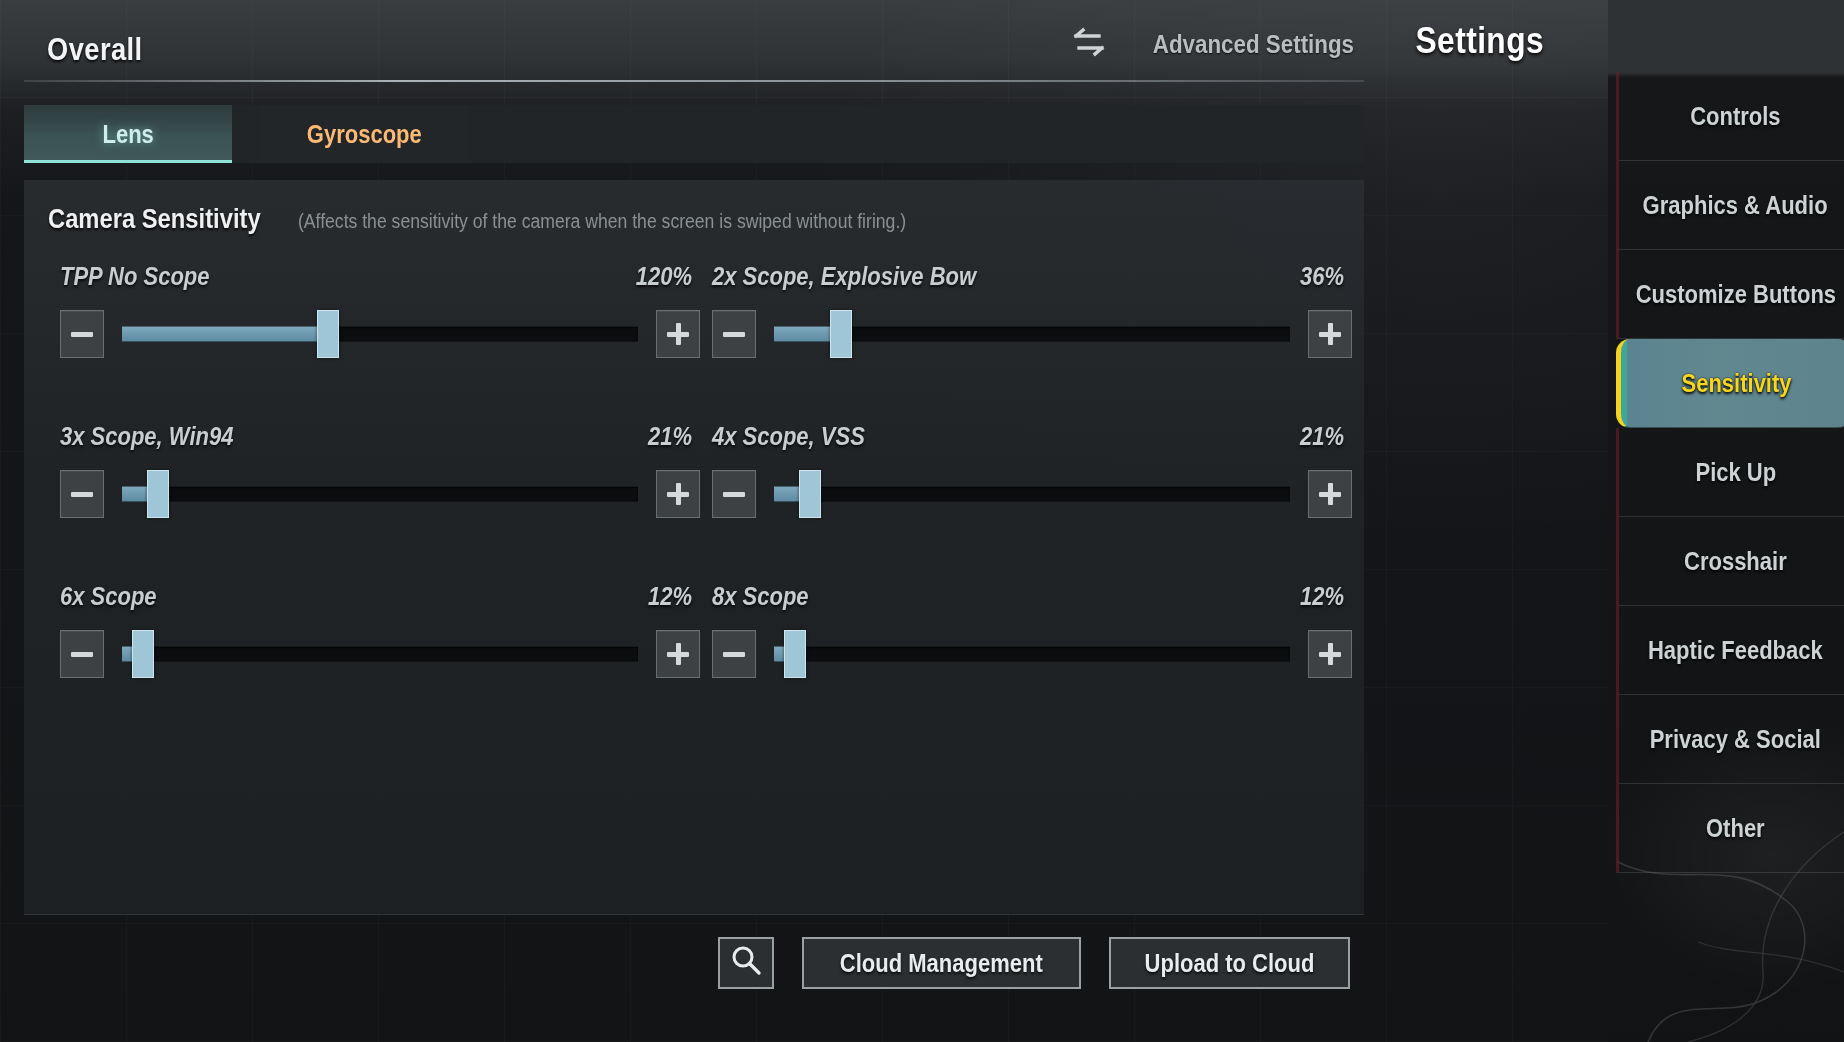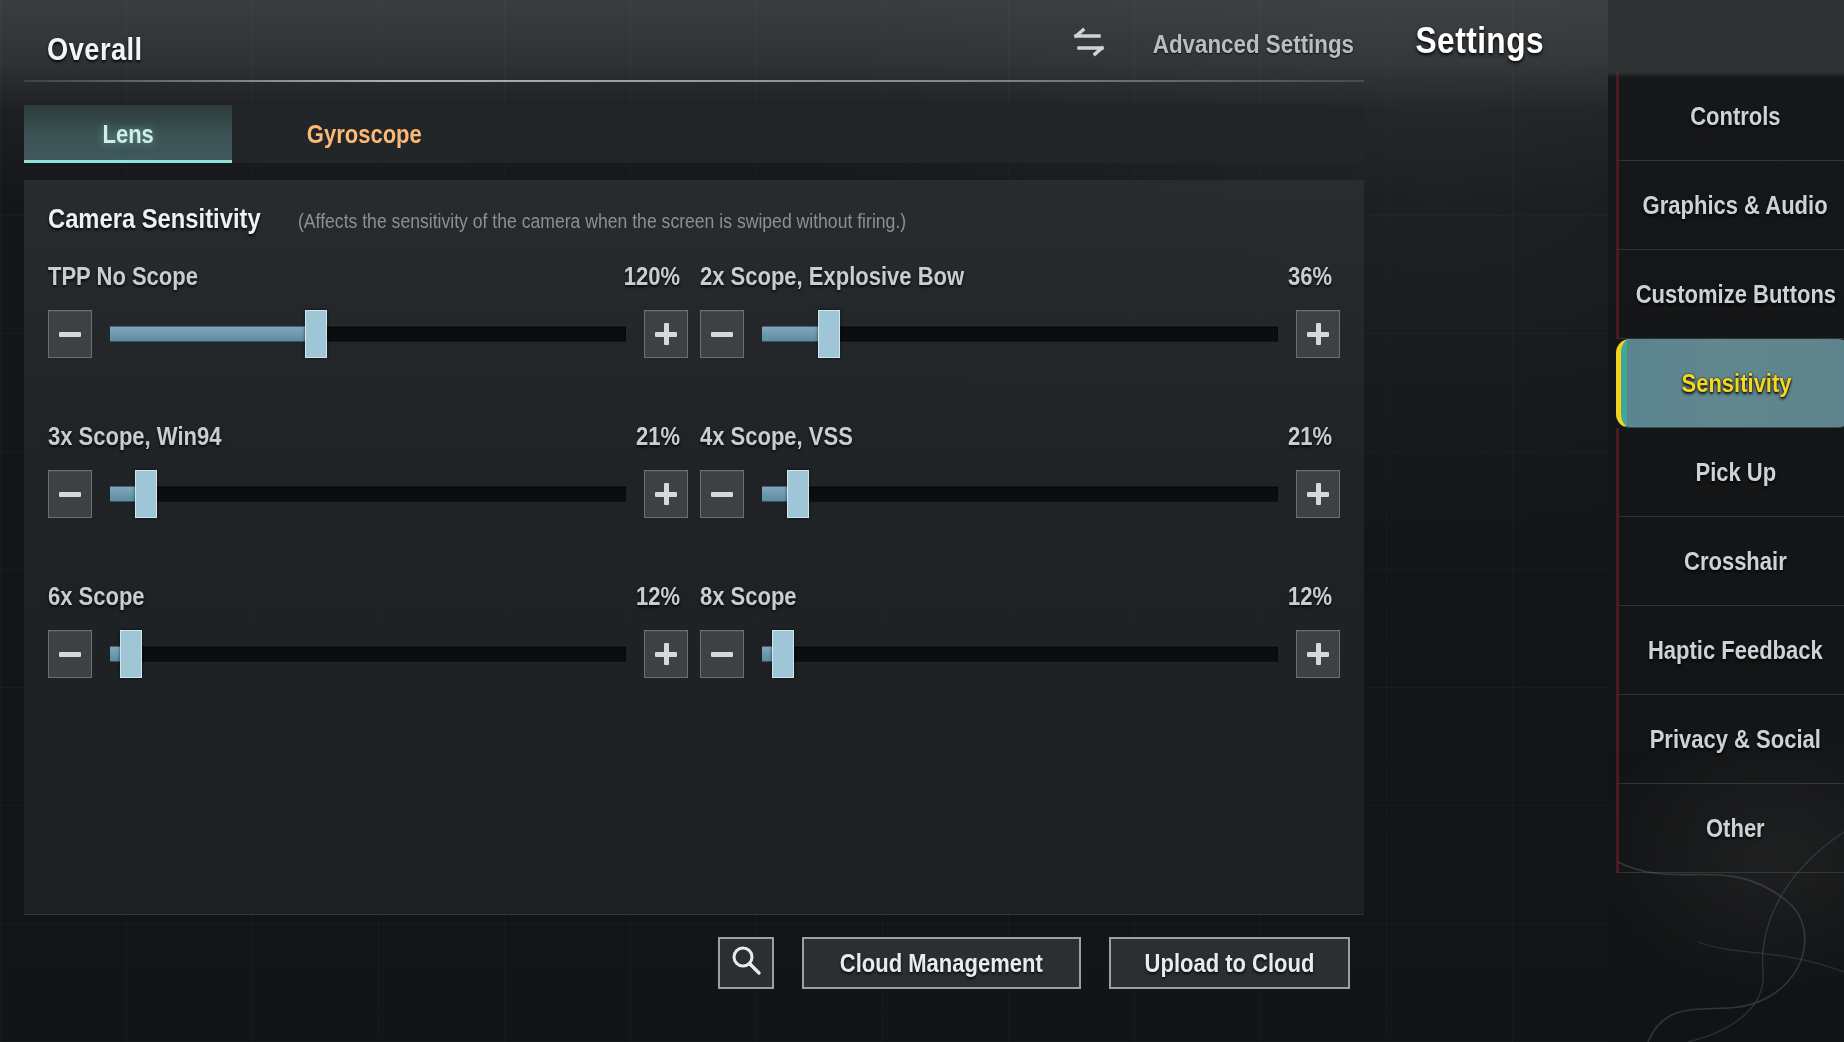--- a/index.html
+++ b/index.html
@@ -113,26 +113,27 @@
     transform:scaleX(.88); transform-origin:left center;
     text-shadow:0 2px 3px rgba(0,0,0,.85);
   }
   #sec-desc {
     font-size:20px; color:#8b9093;
     transform:scaleX(.88); transform-origin:left center;
     margin-left:-14px;
   }
 
   #grid {
-    position:absolute; left:24px; top:76px;
+    position:absolute; left:36px; top:76px;
     width:1292px;
     display:grid;
     grid-template-columns:640px 640px;
     column-gap:12px;
     row-gap:0px;
+    font-style:italic;
   }
   .row { height:160px; position:relative; }
   .row .name {
     position:absolute; left:0; top:6px;
     font-size:25px; font-weight:bold; color:#c8cdcf;
     transform:scaleX(.88); transform-origin:left center;
     text-shadow:0 2px 3px rgba(0,0,0,.8);
     white-space:nowrap;
   }
   .row .val {

